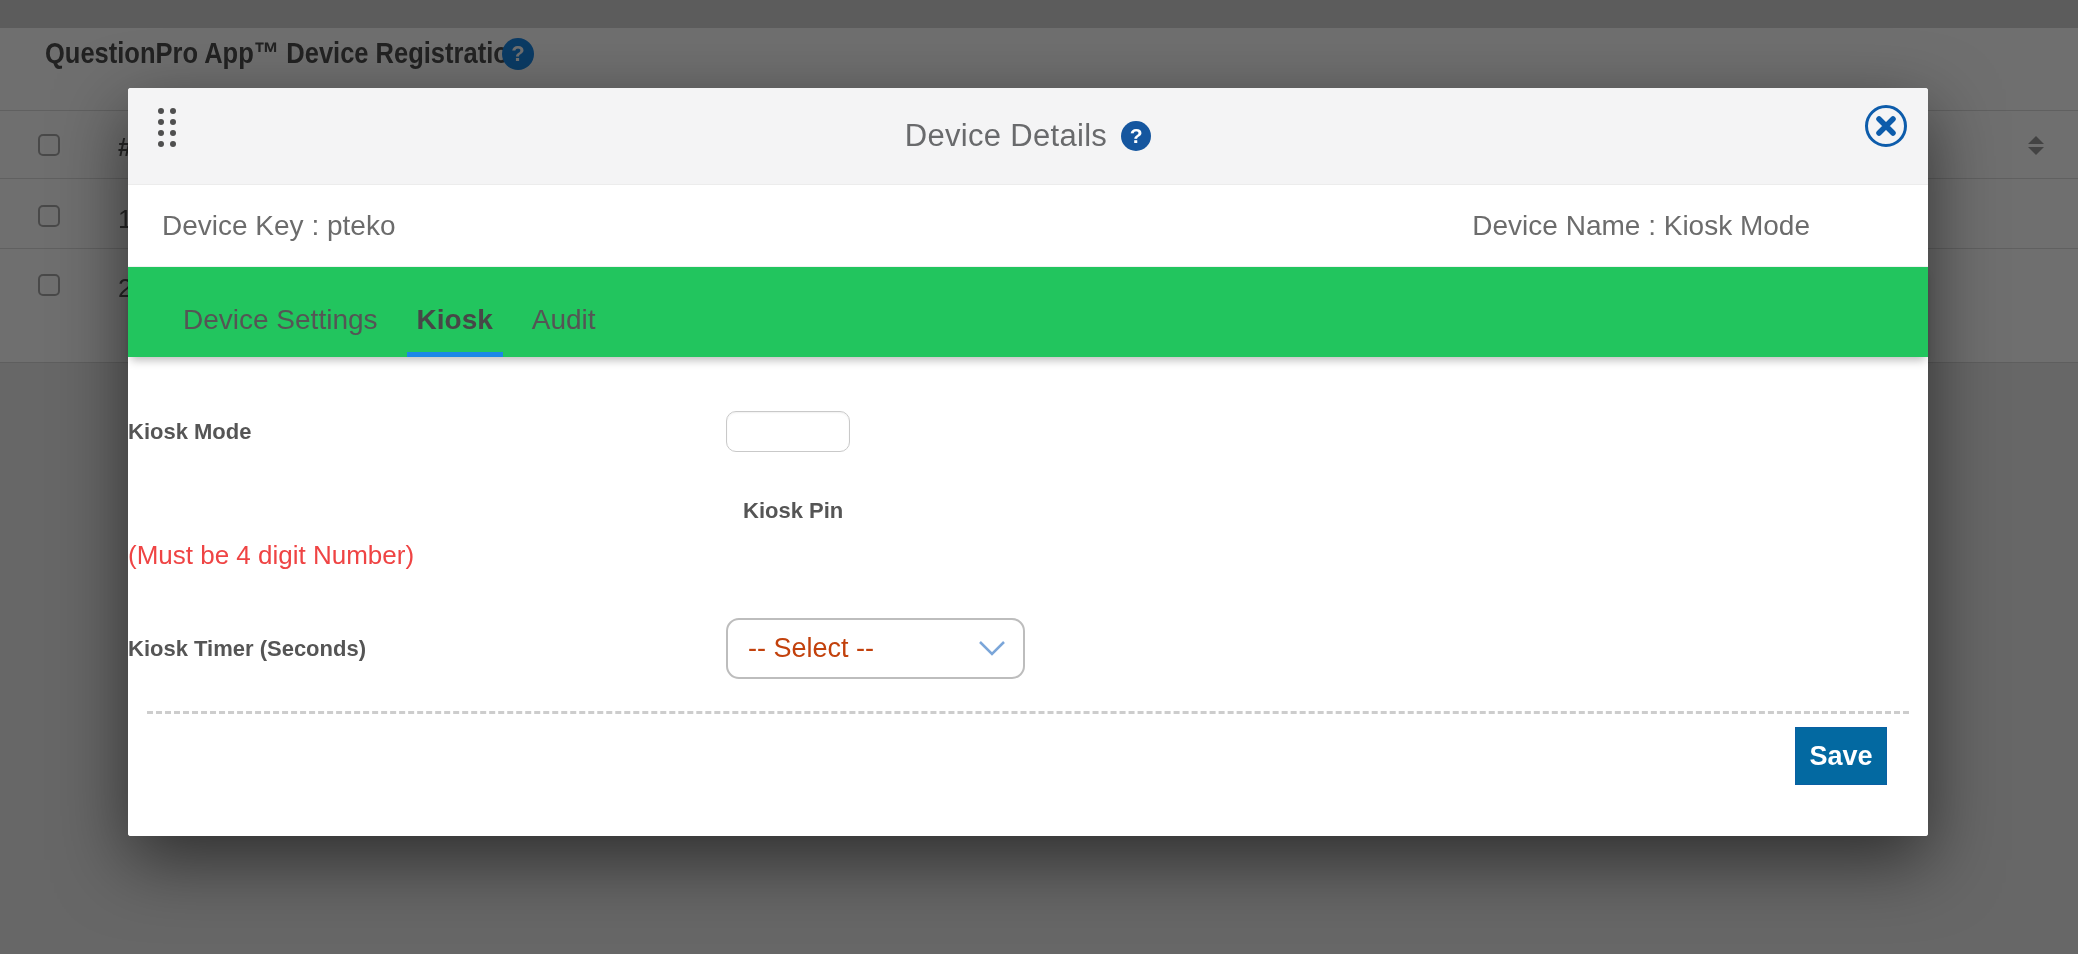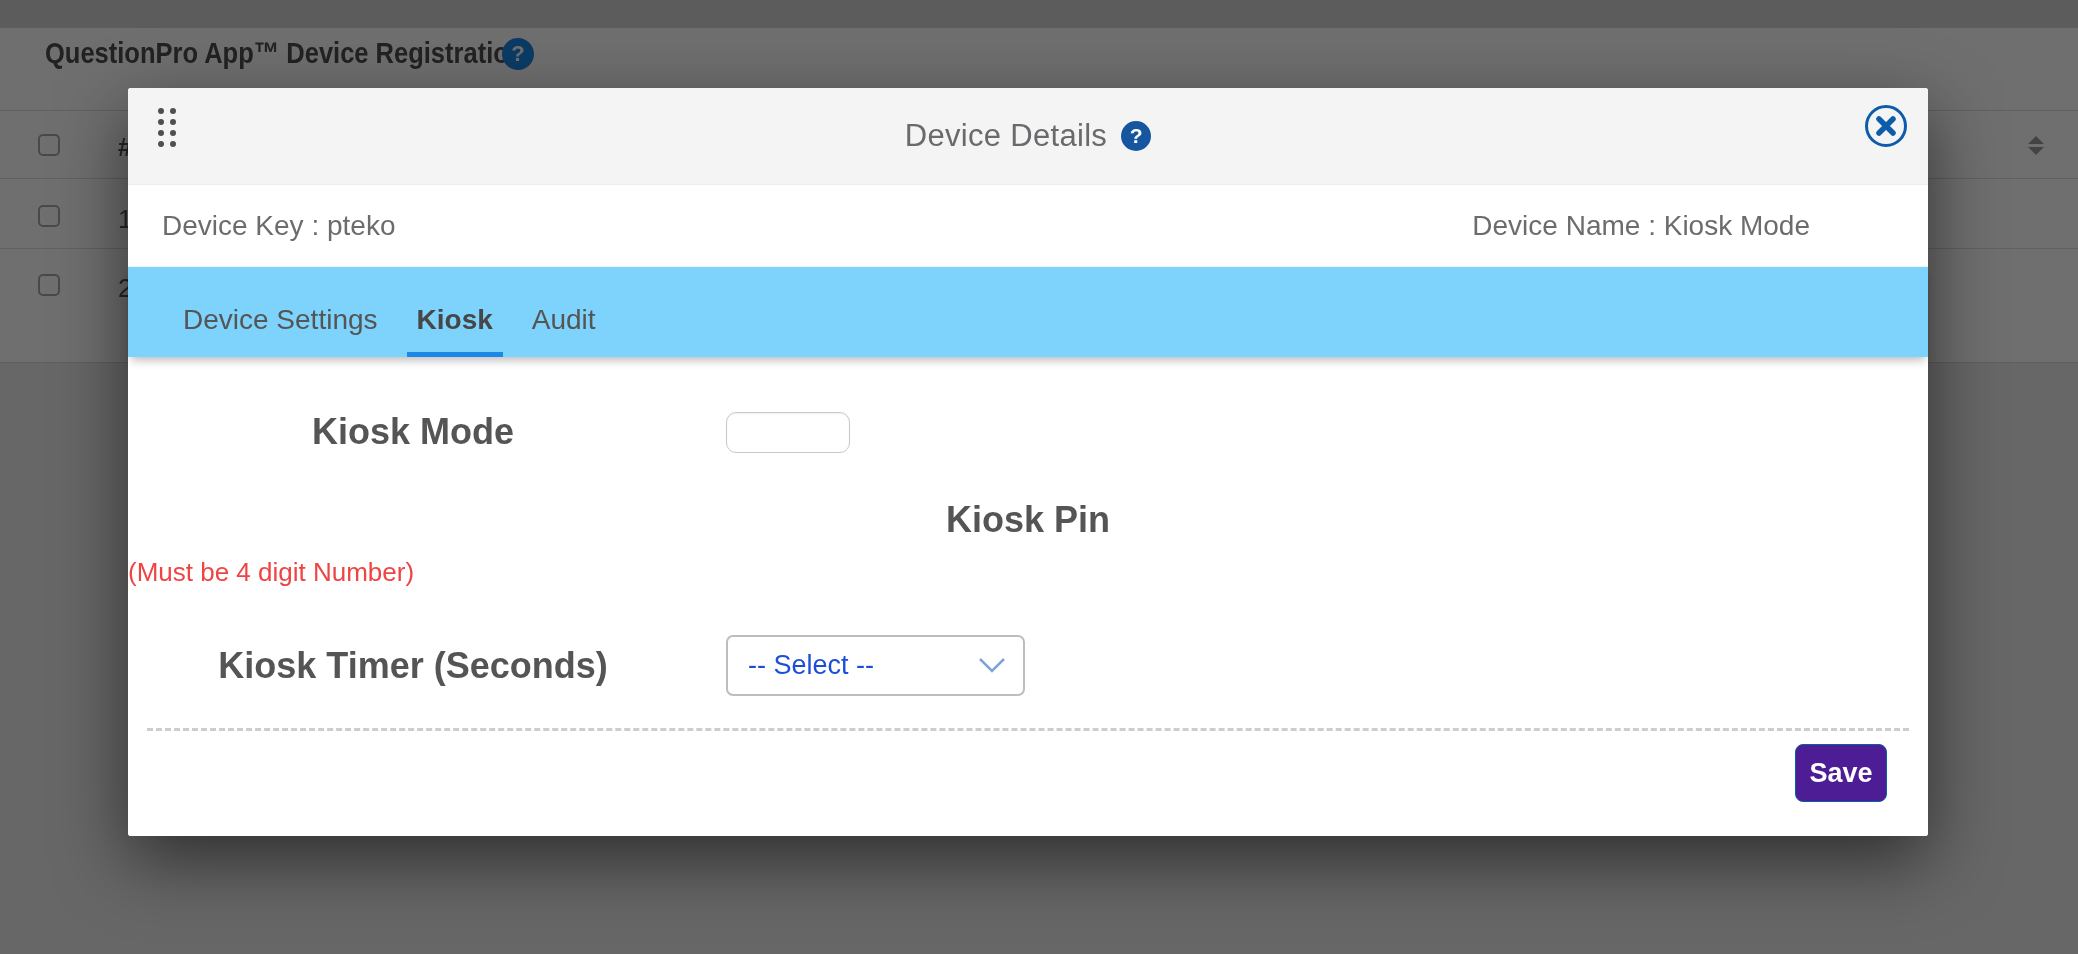--- a/index.html
+++ b/index.html
@@ -50,35 +50,35 @@
     background:none; border:none; padding:0; }
 
   .modal-subheader {
     height:82px; display:flex; align-items:center; justify-content:space-between;
     padding:0 118px 0 34px; font-size:28px; color:#6c6c6c; border-bottom:1px solid #f2f2f2;
     background:#fff;
     gap:8px;
   }
 
   .tabs-row {
-    position:relative; z-index:2; height:90px; background:#7dd3fc;
+    position:relative; z-index:2; height:90px; background:#22c55e;
     display:flex; align-items:stretch; padding-left:45px;
     box-shadow:0 6px 9px -3px rgba(0,0,0,0.28);
   }
   .tab {
     display:flex; align-items:center; padding:20px 10px 0; margin-right:19px;
     font-size:28px; font-weight:500; color:#555; cursor:pointer;
     border-bottom:5px solid transparent;
   }
   .tab.active { color:#474747; font-weight:700; border-bottom-color:#1b87e6; }
 
   .modal-body { position:relative; background:#fff; height:479px; border-radius:0 0 3px 3px; }
 
   .form-row { display:flex; align-items:center; }
-  .form-label { width:570px; text-align:center; font-size:36px; font-weight:700; color:#555; }
+  .form-label { width:570px; text-align:left; font-size:22px; font-weight:700; color:#555; }
 
   .row-toggle { padding-top:54px; }
   .toggle {
     margin-left:28px; width:124px; height:41px; background:#fff;
     border:1px solid #c9c9c9; border-radius:10px; display:flex; overflow:hidden;
     cursor:pointer; box-shadow:inset 0 1px 2px rgba(0,0,0,0.06);
   }
   .toggle-on {
     width:62px; background:#4a90d5; color:#fff; font-size:24px; font-weight:700;
     display:flex; align-items:center; justify-content:center; border-radius:8px 0 0 8px;margin-top:46px;
@@ -87,30 +87,30 @@
   .row-pin { margin-top:46px;flex-direction:column; }
   .pin-input {
     margin-left:28px; width:1147px; height:58px; border:2px solid #cccccc; border-radius:3px;
     padding:0 20px; font-size:27px; color:#555; font-family:"Liberation Sans", sans-serif;
     outline:none; background:#fff;
   }
   .hint-row { width:1745px; text-align:left; margin-top:16px; font-size:26px; color:#ef4444; }
 
   .row-timer { margin-top:47px; }
   .select-box {
-    margin-left:28px; width:299px; height:61px; border:2px solid #bdbdbd; border-radius:7px;
+    margin-left:28px; width:299px; height:61px; border:2px solid #bdbdbd; border-radius:13px;
     display:flex; align-items:center; justify-content:space-between;
-    padding:0 16px 0 20px; font-size:27px; color:#1d4ed8; cursor:pointer; background:#fff;
+    padding:0 16px 0 20px; font-size:27px; color:#c2410c; cursor:pointer; background:#fff;
   }
 
   .divider { margin:32px 19px 0 19px; border-top:3px dashed #cdcdcd; }
   .modal-footer { text-align:right; padding:13px 41px 0 0; }
   .save-btn {
-    width:92px; height:58px; background:#4c1d95; color:#fff; font-size:27px; font-weight:700;
-    border:1px solid #0a5fa3; border-radius:8px; cursor:pointer;
+    width:92px; height:58px; background:#0369a1; color:#fff; font-size:27px; font-weight:700;
+    border:1px solid #0a5fa3; border-radius:0; cursor:pointer;
     font-family:"Liberation Sans", sans-serif;
   }
 </style>
 </head>
 <body>
 
 <div class="screen">
 
   <div class="bg-topbar"></div>
   <div class="bg-card"></div>

